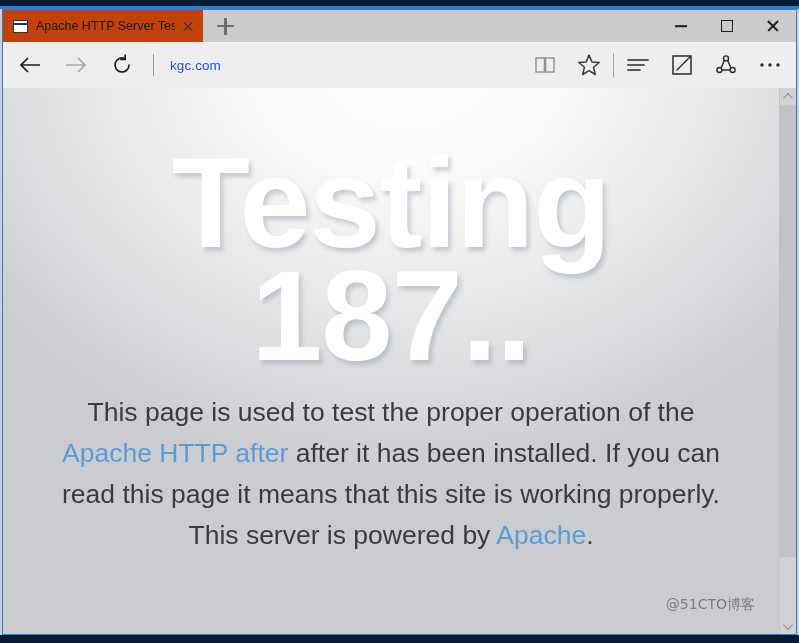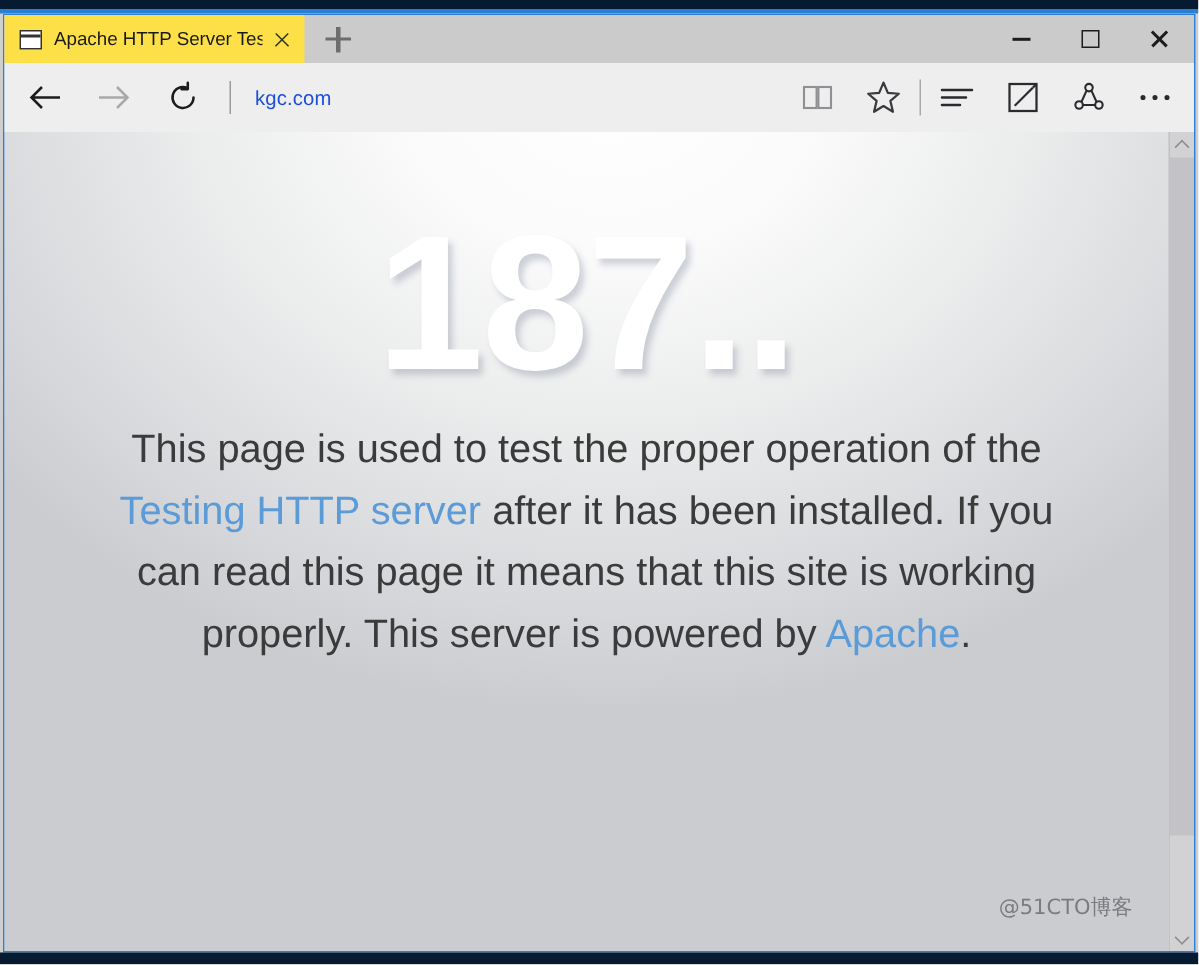--- a/index.html
+++ b/index.html
@@ -64,21 +64,21 @@
     height: 32px;
     background: #cbcbcb;
     display: flex;
     align-items: flex-end;
     flex: 0 0 auto;
   }
   .tab {
     display: flex;
     align-items: center;
     height: 32px;
-    background: #fde047;
+    background: #c2410c;
     padding: 0 6px 0 10px;
     min-width: 180px;
     max-width: 200px;
     box-sizing: border-box;
     cursor: default;
   }
   .tab-favicon {
     width: 15px;
     height: 13px;
     border: 1.6px solid #333;
@@ -430,25 +430,26 @@
         </div>
       </div>
     </div>
 
     <div class="viewport">
 
       <div class="page">
         <div class="page-inner">
 
           <h1 class="hero">
+            <span>Testing</span>
             <span class="line2">187..</span>
           </h1>
 
           <p class="para">
-            <span>This page is used to test the proper operation of the </span><a href="#">Testing HTTP server</a><span> after it has been installed. If you can read this page it means that this site is working properly. This server is powered by </span><a href="#">Apache</a><span>.</span>
+            <span>This page is used to test the proper operation of the </span><a href="#">Apache HTTP after</a><span> after it has been installed. If you can read this page it means that this site is working properly. This server is powered by </span><a href="#">Apache</a><span>.</span>
           </p>
 
         </div>
 
         <div class="watermark">@51CTO博客</div>
       </div>
 
       <div class="scrollbar">
         <div class="sb-arrow up">
           <span class="chev"></span>

